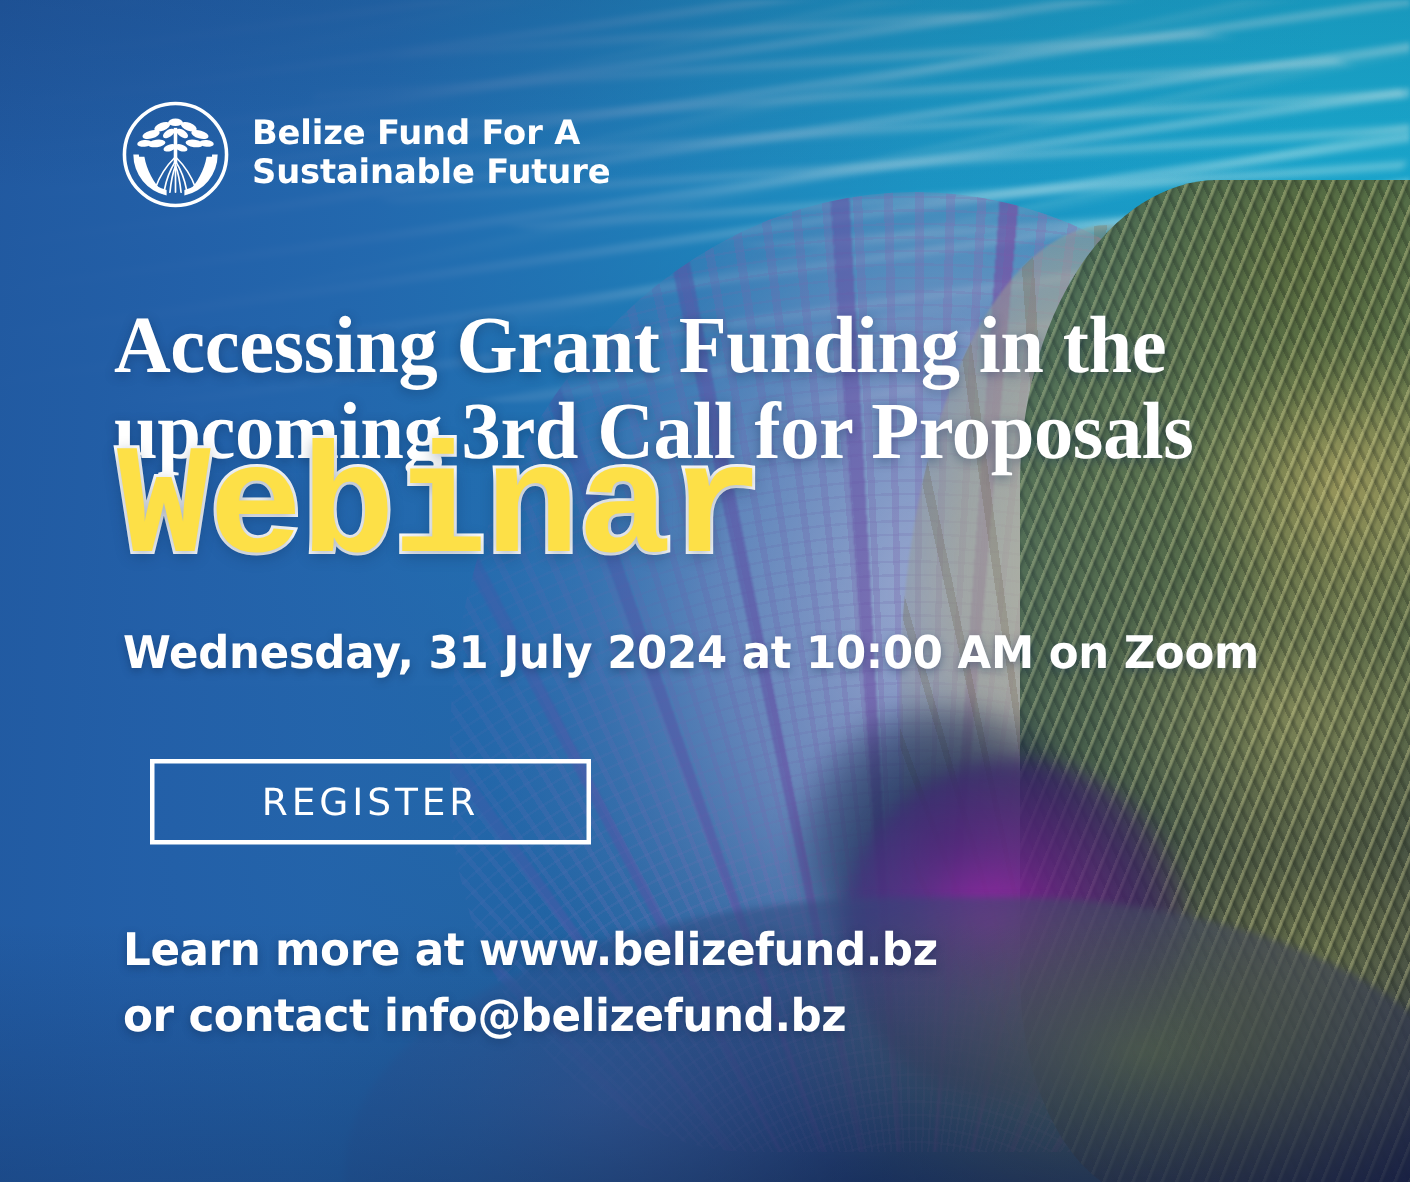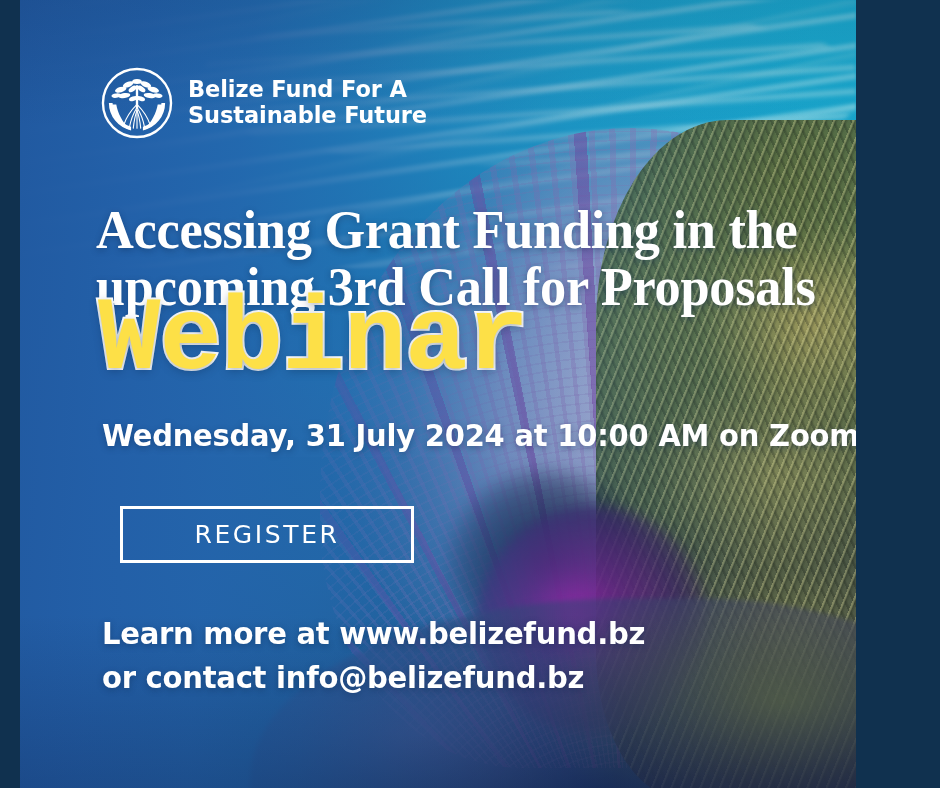--- a/index.html
+++ b/index.html
@@ -1,25 +1,24 @@
 <!DOCTYPE html>
 <html><head>
 <meta charset="utf-8">
 <title>Belize Fund Webinar Flyer</title>
 <style>
   html,body{margin:0;padding:0;background:#10314f;}
   *{box-sizing:border-box;}
 
   .poster{
     position:relative;
-    width:836px;height:788px;
+    width:940px;height:788px;
     overflow:hidden;
     font-family:"Liberation Sans", sans-serif;
     background:#1f6fa8;
-    margin-left:20px;
   }
 
   
   .photo{position:absolute;inset:0;overflow:hidden;}
 
   
   .water{
     position:absolute;left:0;top:0;width:100%;height:58%;
     background:
       linear-gradient(185deg,#1ab4d4 0%,#19a8cd 18%,#1794c2 40%,#1a7fb4 70%,#2a74ae 100%);

